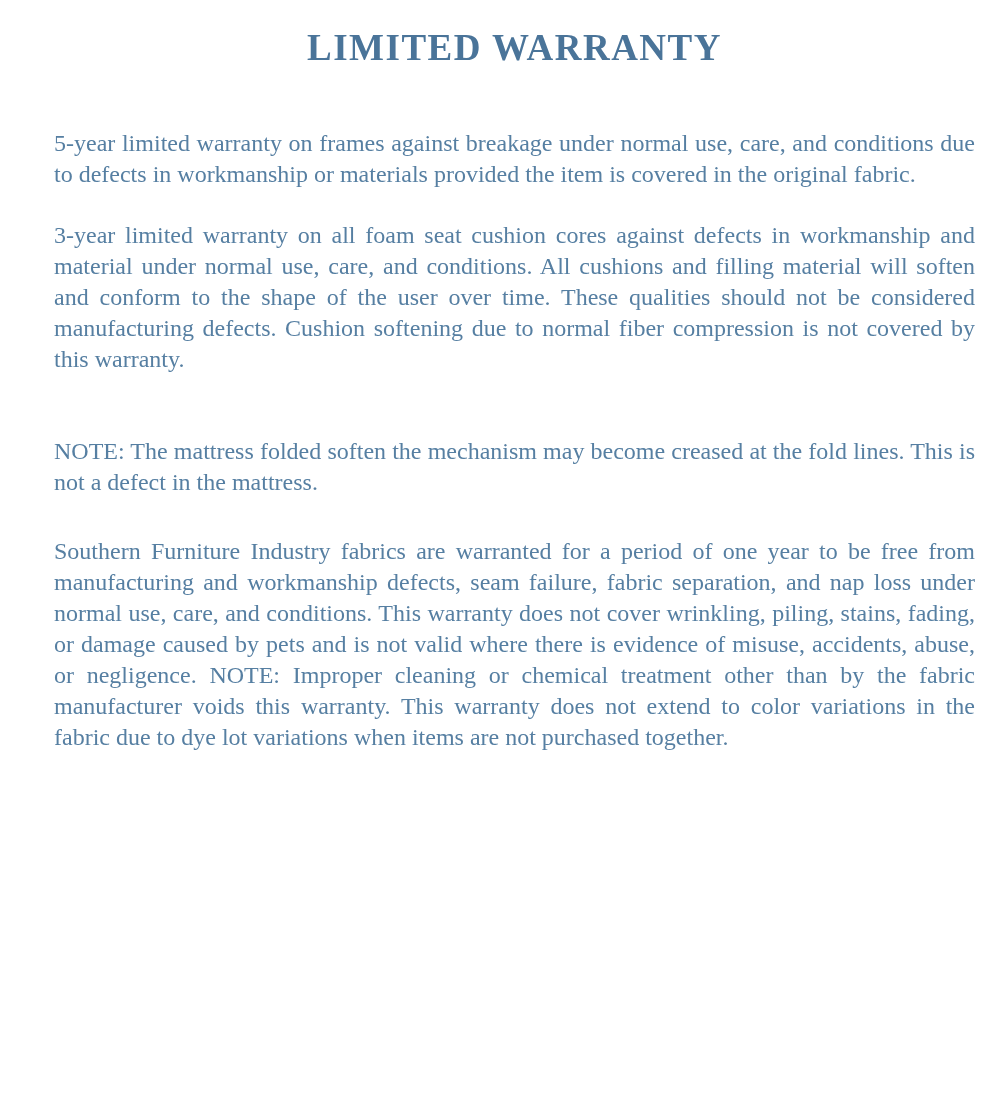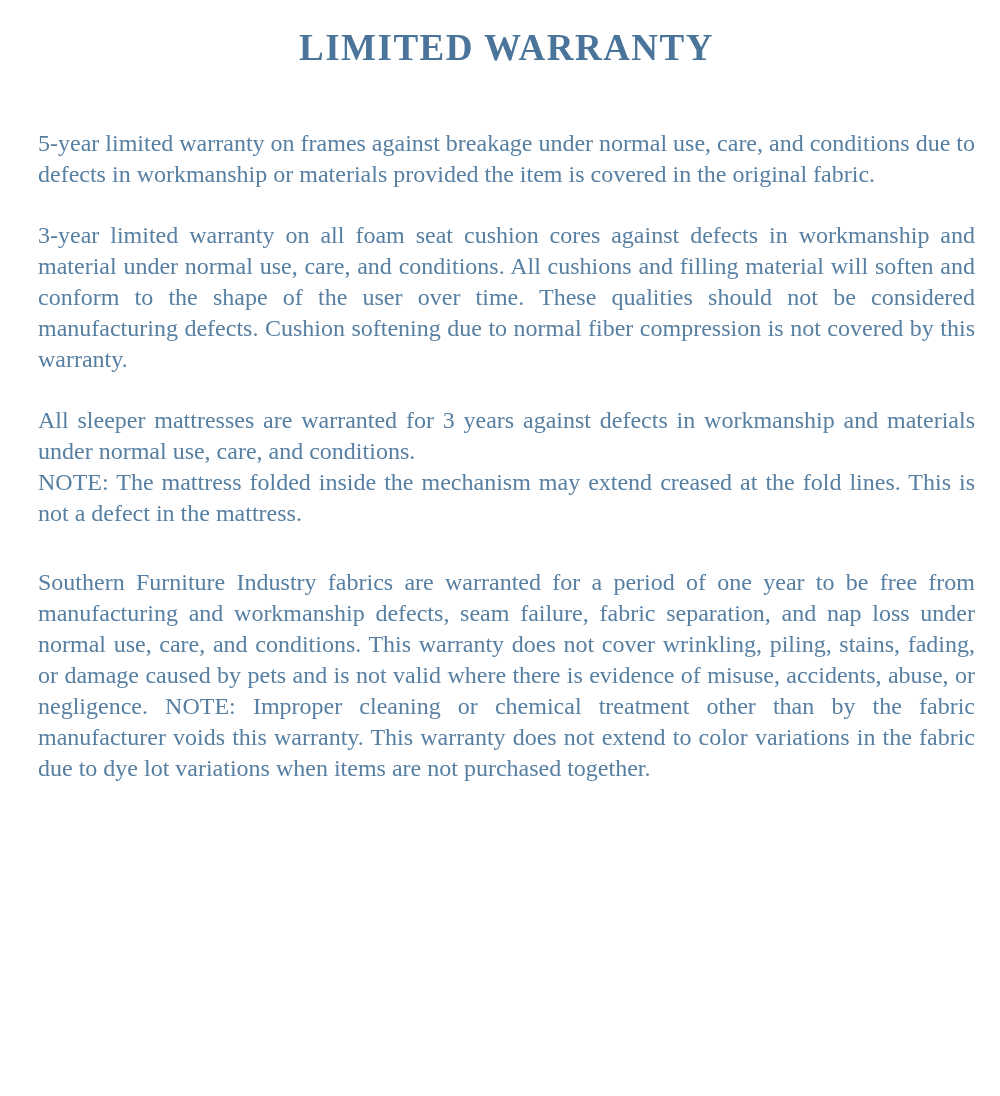--- a/index.html
+++ b/index.html
@@ -4,21 +4,21 @@
 <style>
   html, body {
     margin: 0;
     padding: 0;
     background: #ffffff;
   }
   .page {
     width: 1000px;
     height: 1096px;
     box-sizing: border-box;
-    padding: 26px 25px 0 38px;
+    padding: 26px 25px 0 54px;
     background: #ffffff;
     overflow: hidden;
     font-family: "Liberation Serif", serif;
   }
   .title {
     margin: 0 0 58px 0;
     text-align: center;
     font-family: "Liberation Serif", serif;
     font-weight: bold;
     font-size: 37px;
@@ -45,17 +45,17 @@
 
 <div class="page">
 
   <h1 class="title">LIMITED WARRANTY</h1>
 
   <p class="para first">5-year limited warranty on frames against breakage under normal use, care, and conditions due to defects in workmanship or materials provided the item is covered in the original fabric.</p>
 
   <p class="para">3-year limited warranty on all foam seat cushion cores against defects in workmanship and material under normal use, care, and conditions. All cushions and filling material will soften and conform to the shape of the user over time. These qualities should not be considered manufacturing defects. Cushion softening due to normal fiber compression is not covered by this warranty.</p>
 
 
-  <p class="para"><span>All sleeper mattresses are warranted for 3 years against defects in workmanship and materials under normal use, care, and conditions.</span><br><span>NOTE: The mattress folded inside the mechanism may extend creased at the fold lines. This is not a defect in the mattress.</span></p>
+  <p class="para"><br><span>NOTE: The mattress folded soften the mechanism may become creased at the fold lines. This is not a defect in the mattress.</span></p>
 
   <p class="para big-gap">Southern Furniture Industry fabrics are warranted for a period of one year to be free from manufacturing and workmanship defects, seam failure, fabric separation, and nap loss under normal use, care, and conditions. This warranty does not cover wrinkling, piling, stains, fading, or damage caused by pets and is not valid where there is evidence of misuse, accidents, abuse, or negligence. NOTE: Improper cleaning or chemical treatment other than by the fabric manufacturer voids this warranty. This warranty does not extend to color variations in the fabric due to dye lot variations when items are not purchased together.</p>
 
 </div>
 
 </body></html>

